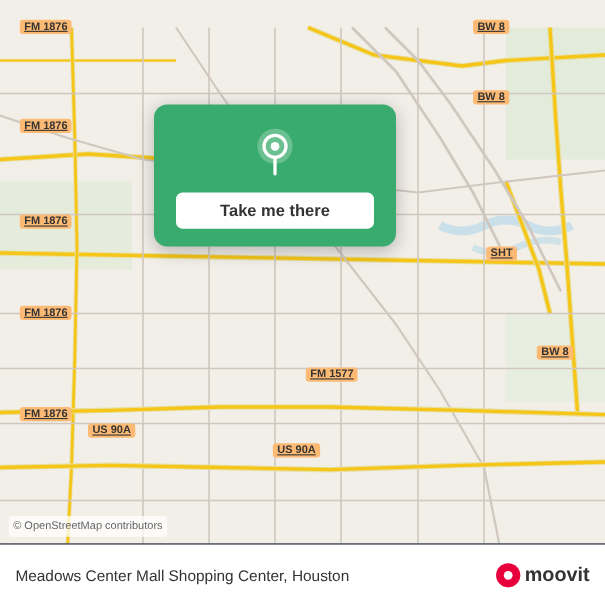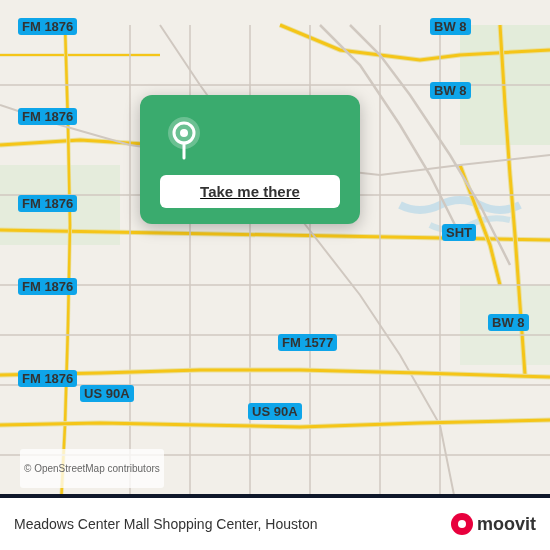--- a/index.html
+++ b/index.html
@@ -32,24 +32,23 @@
     .location-card {
       position: absolute;
       top: 95px;
       left: 140px;
       width: 220px;
       background-color: #3aab6e;
       border-radius: 12px;
       padding: 18px 20px 16px 20px;
       display: flex;
       flex-direction: column;
-      align-items: flex-start;
+      align-items: center;
       box-shadow: 0 4px 16px rgba(0,0,0,0.25);
       z-index: 10;
-      text-decoration: underline;
     }
 
     .location-pin-icon {
       width: 48px;
       height: 48px;
       margin-bottom: 10px;
     }
 
     .take-me-there-btn {
       background: white;
@@ -70,21 +69,21 @@
       position: absolute;
       bottom: 0;
       left: 0;
       right: 0;
       height: 56px;
       background: white;
       display: flex;
       align-items: center;
       padding: 0 14px;
       z-index: 20;
-      border-top: 4px solid #0f172a;
+      border-top: 1px solid #0f172a;
     }
 
     .bottom-bar-text {
       font-size: 14px;
       color: #333;
       flex: 1;
     }
 
     .moovit-logo {
       display: flex;
@@ -114,40 +113,41 @@
       width: 8px;
       height: 8px;
       background: white;
       border-radius: 50%;
     }
 
     
     .attribution {
       position: absolute;
       bottom: 62px;
-      left: 20px;
+      left: 8px;
       font-size: 10px;
       color: #666;
       background: rgba(255,255,255,0.75);
-      padding: 14px 4px;
+      padding: 4px 4px;
       border-radius: 3px;
       z-index: 15;
     }
 
     
     .road-label {
       position: absolute;
-      background: #0ea5e9;
-      color: #333;
-      font-size: 13px;
+      background: #fdba74;
+      color: #333;
+      font-size: 10px;
       font-weight: 700;
       padding: 1px 4px;
       border-radius: 3px;
       white-space: nowrap;
       z-index: 5;
+      text-decoration: underline;
     }
   </style>
 </head>
 <body>
 
 <div id="map-container">
   <div class="map-bg"></div>
 
   <svg class="map-svg" viewBox="0 0 550 500">
 

